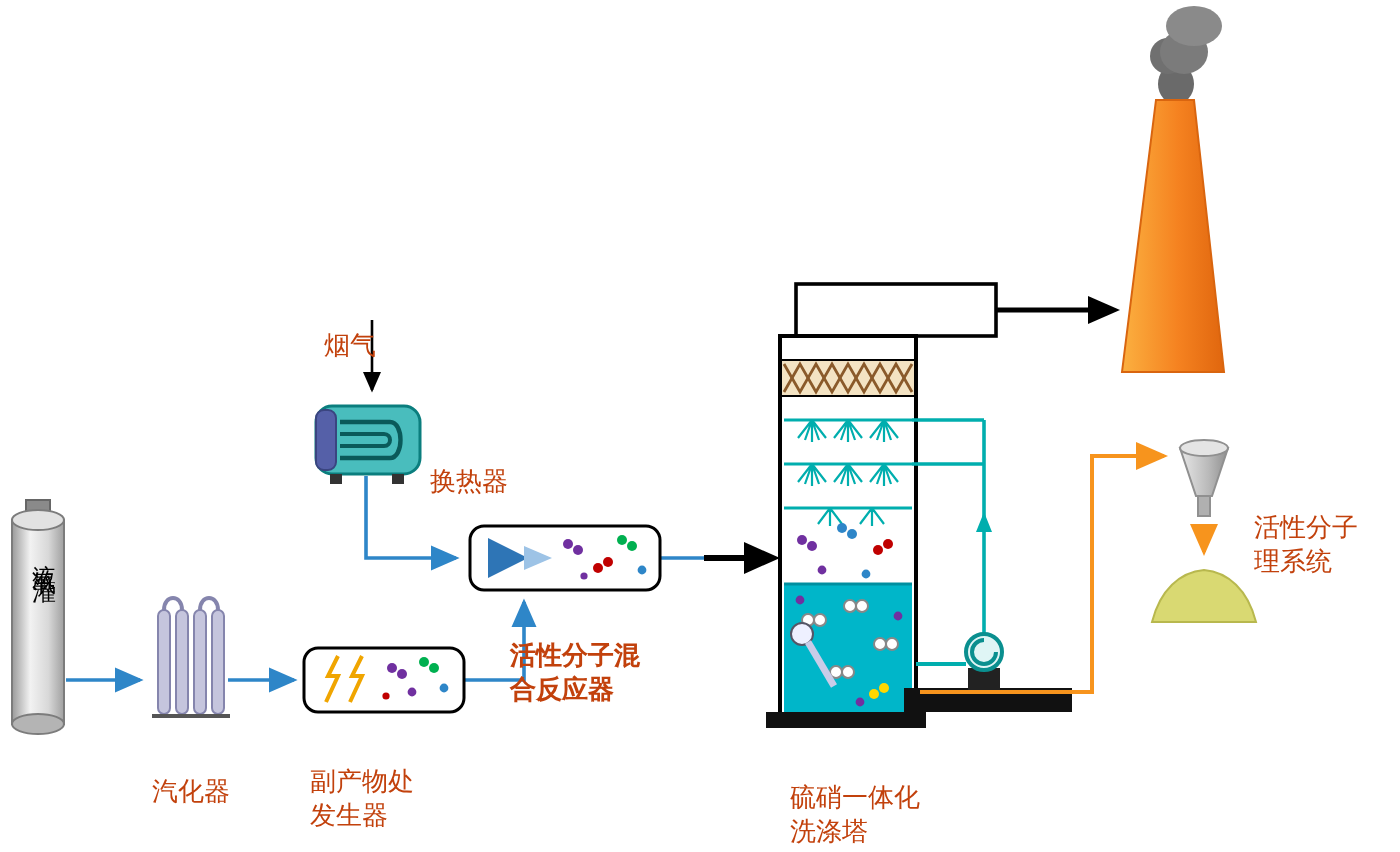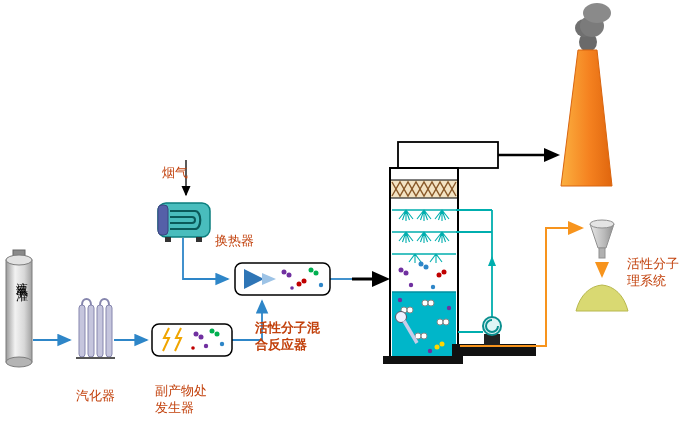--- a/index.html
+++ b/index.html
@@ -232,17 +232,19 @@
   <div class="label" style="left:155px; top:361px;">副产物处
 发生器</div>
 
   <div class="label" style="left:162px; top:143px;">烟气</div>
 
   <div class="label" style="left:215px; top:211px;">换热器</div>
 
   <div class="label" style="left:255px; top:298px;font-weight:bold;">活性分子混
 合反应器</div>
 
+  <div class="label" style="left:395px; top:369px;">硫硝一体化
+洗涤塔</div>
 
   <div class="label" style="left:627px; top:234px;">活性分子
 理系统</div>
 
 </div>
 
 </body></html>

